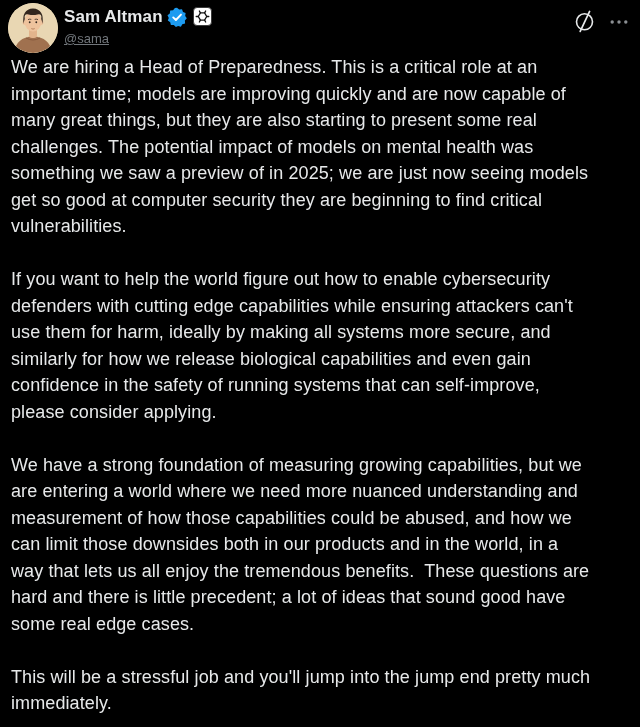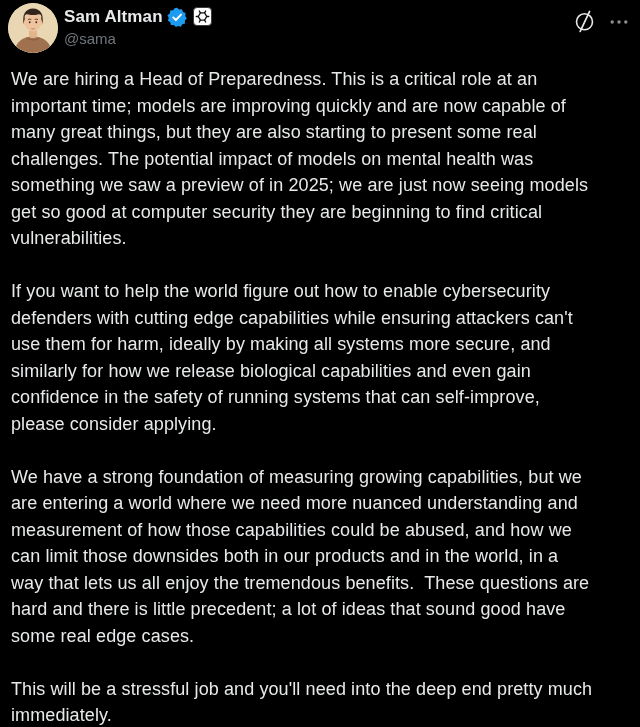--- a/index.html
+++ b/index.html
@@ -20,29 +20,29 @@
   .avatar svg { display: block; width: 50px; height: 50px; }
   .id-block { margin-left: 6px; padding-top: 3px; min-width: 0; }
   .name-row { display: flex; align-items: center; gap: 4px; }
   .author-name {
     font-size: 17px; font-weight: bold; color: #e7e9ea;
     letter-spacing: 0.1px; cursor: pointer; line-height: 21px;
   }
   .badge { display: inline-flex; align-items: center; }
   .badge svg { display: block; }
   .org-badge { margin-left: 2px; cursor: pointer; }
-  .handle { font-size: 15px; color: #71767b; line-height: 20px; margin-top: 2px; }
+  .handle { font-size: 13px; color: #71767b; line-height: 20px; margin-top: 2px; text-decoration: underline; }
 
   .header-actions {
     margin-left: auto; display: flex; align-items: center; gap: 14px; padding-top: 7px;
   }
   .icon-btn { background: none; border: none; padding: 0; cursor: pointer; display: flex; }
 
   
-  .body-text { padding: 0 11px; margin-top: 13px; }
+  .body-text { padding: 0 11px; margin-top: 1px; }
   .paragraph {
     font-size: 18px; line-height: 26.5px; color: #e7e9ea;
     white-space: pre-wrap; margin-bottom: 26.5px;
     letter-spacing: 0.1px;
   }
   .paragraph:last-child { margin-bottom: 0; }
 </style>
 </head>
 <body>
 
@@ -133,17 +133,17 @@
 similarly for how we release biological capabilities and even gain
 confidence in the safety of running systems that can self-improve,
 please consider applying.</div>
     <div class="paragraph">We have a strong foundation of measuring growing capabilities, but we
 are entering a world where we need more nuanced understanding and
 measurement of how those capabilities could be abused, and how we
 can limit those downsides both in our products and in the world, in a
 way that lets us all enjoy the tremendous benefits.  These questions are
 hard and there is little precedent; a lot of ideas that sound good have
 some real edge cases.</div>
-    <div class="paragraph">This will be a stressful job and you'll need into the deep end pretty much
+    <div class="paragraph">This will be a stressful job and you'll jump into the jump end pretty much
 immediately.</div>
   </div>
 
 </div>
 
 </body></html>

